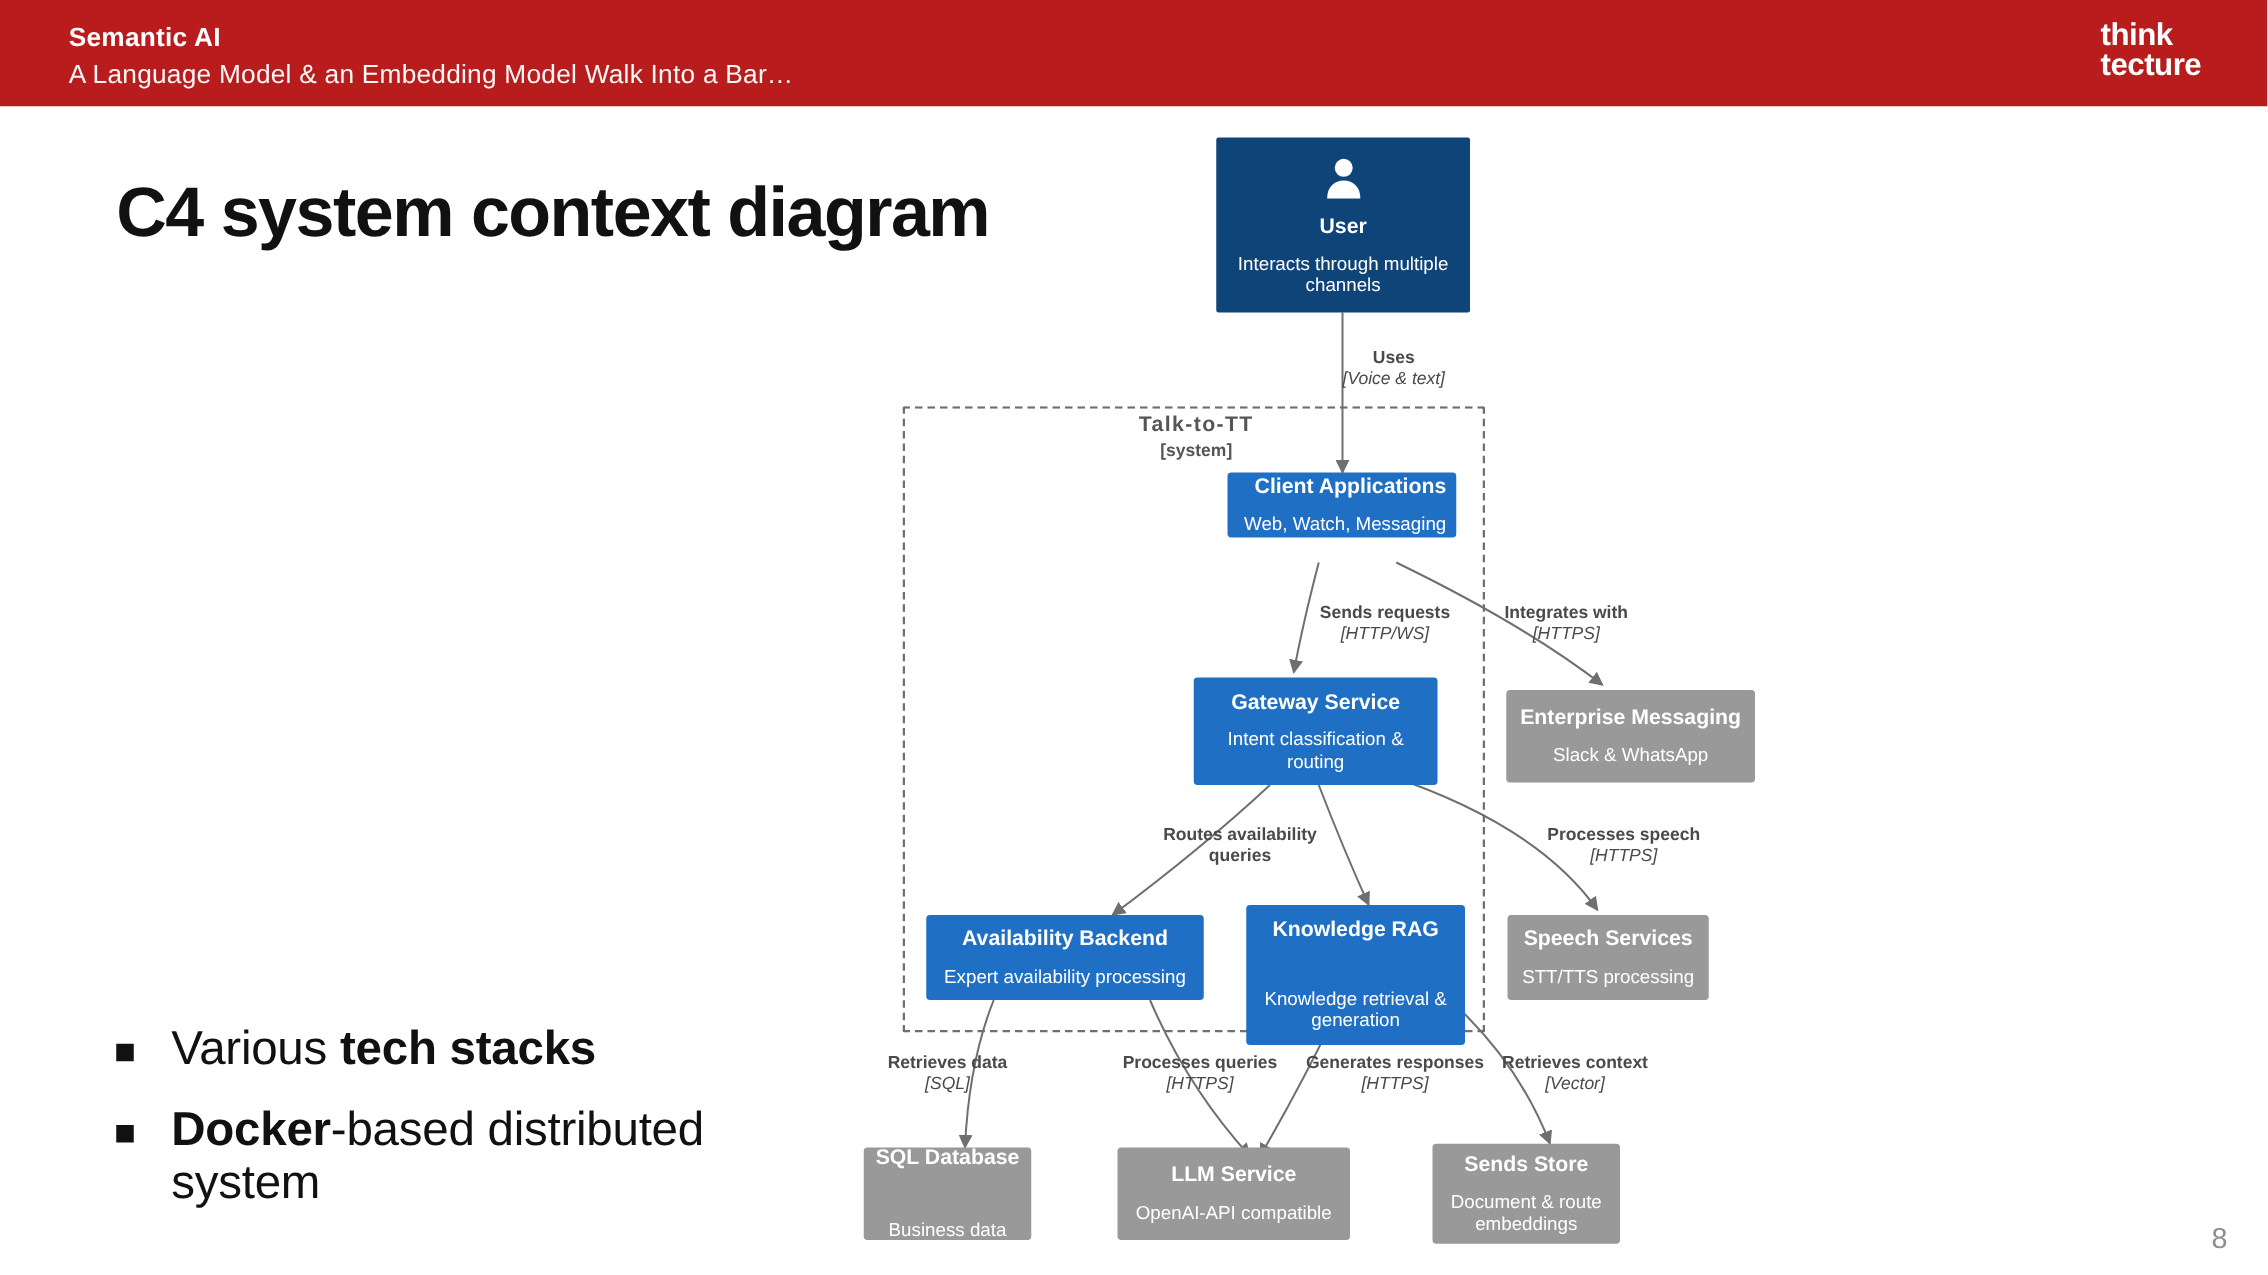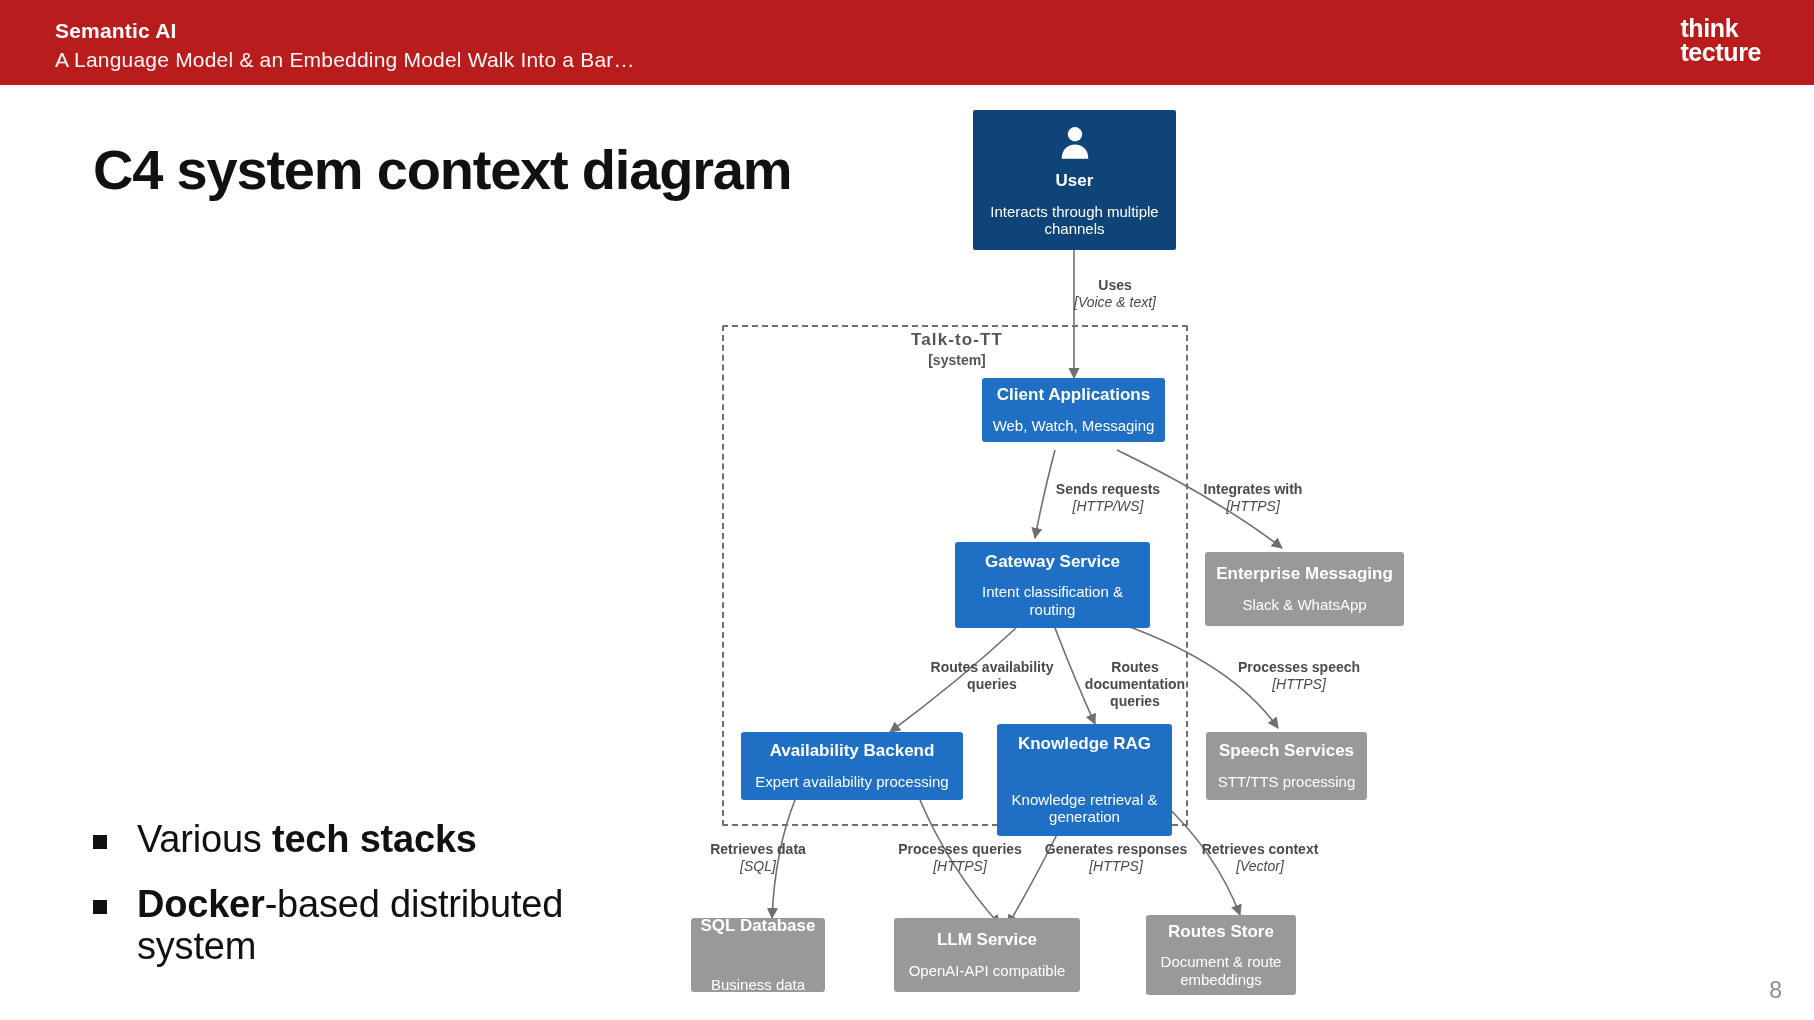--- a/index.html
+++ b/index.html
@@ -243,21 +243,21 @@
 
   <div class="node person" style="left:973px; top:110px; width:203px; height:140px;">
     <svg class="person-icon" width="42" height="42" viewBox="0 0 24 24">
       <circle cx="12" cy="7" r="4.1" fill="#ffffff"></circle>
       <path d="M4.4 21 C4.4 15.8 7.7 12.8 12 12.8 C16.3 12.8 19.6 15.8 19.6 21 Z" fill="#ffffff"></path>
     </svg>
     <div class="n-title">User</div>
     <div class="n-desc">Interacts through multiple channels</div>
   </div>
 
-  <div class="node internal" style="left:982px; top:378px; width:183px; height:64px;">
+  <div class="node internal" style="left:982px; top:378px; width:183px; height:52px;align-items:flex-end;">
     <div class="n-title">Client Applications</div>
     <div class="n-desc">Web, Watch, Messaging</div>
   </div>
 
   <div class="node internal" style="left:955px; top:542px; width:195px; height:86px;">
     <div class="n-title">Gateway Service</div>
     <div class="n-desc">Intent classification &amp; routing</div>
   </div>
 
   <div class="node external" style="left:1205px; top:552px; width:199px; height:74px;">
@@ -284,21 +284,21 @@
     <div class="n-title">SQL Database</div>
     <div class="n-desc">Business data</div>
   </div>
 
   <div class="node external" style="left:894px; top:918px; width:186px; height:74px;">
     <div class="n-title">LLM Service</div>
     <div class="n-desc">OpenAI-API compatible</div>
   </div>
 
   <div class="node external" style="left:1146px; top:915px; width:150px; height:80px;">
-    <div class="n-title">Routes Store</div>
+    <div class="n-title">Sends Store</div>
     <div class="n-desc">Document &amp; route embeddings</div>
   </div>
 
   <div class="edge-label" style="left:1040px; top:277px; width:150px;">
     <div class="e-main">Uses</div>
     <div class="e-tech">[Voice &amp; text]</div>
   </div>
 
   <div class="edge-label" style="left:1033px; top:481px; width:150px;">
     <div class="e-main">Sends requests</div>
@@ -307,23 +307,20 @@
 
   <div class="edge-label" style="left:1178px; top:481px; width:150px;">
     <div class="e-main">Integrates with</div>
     <div class="e-tech">[HTTPS]</div>
   </div>
 
   <div class="edge-label wrap" style="left:917px; top:659px;">
     <div class="e-main">Routes availability queries</div>
   </div>
 
-  <div class="edge-label wrap" style="left:1060px; top:659px;">
-    <div class="e-main">Routes documentation queries</div>
-  </div>
 
   <div class="edge-label" style="left:1224px; top:659px; width:150px;">
     <div class="e-main">Processes speech</div>
     <div class="e-tech">[HTTPS]</div>
   </div>
 
   <div class="edge-label" style="left:683px; top:841px; width:150px;">
     <div class="e-main">Retrieves data</div>
     <div class="e-tech">[SQL]</div>
   </div>

